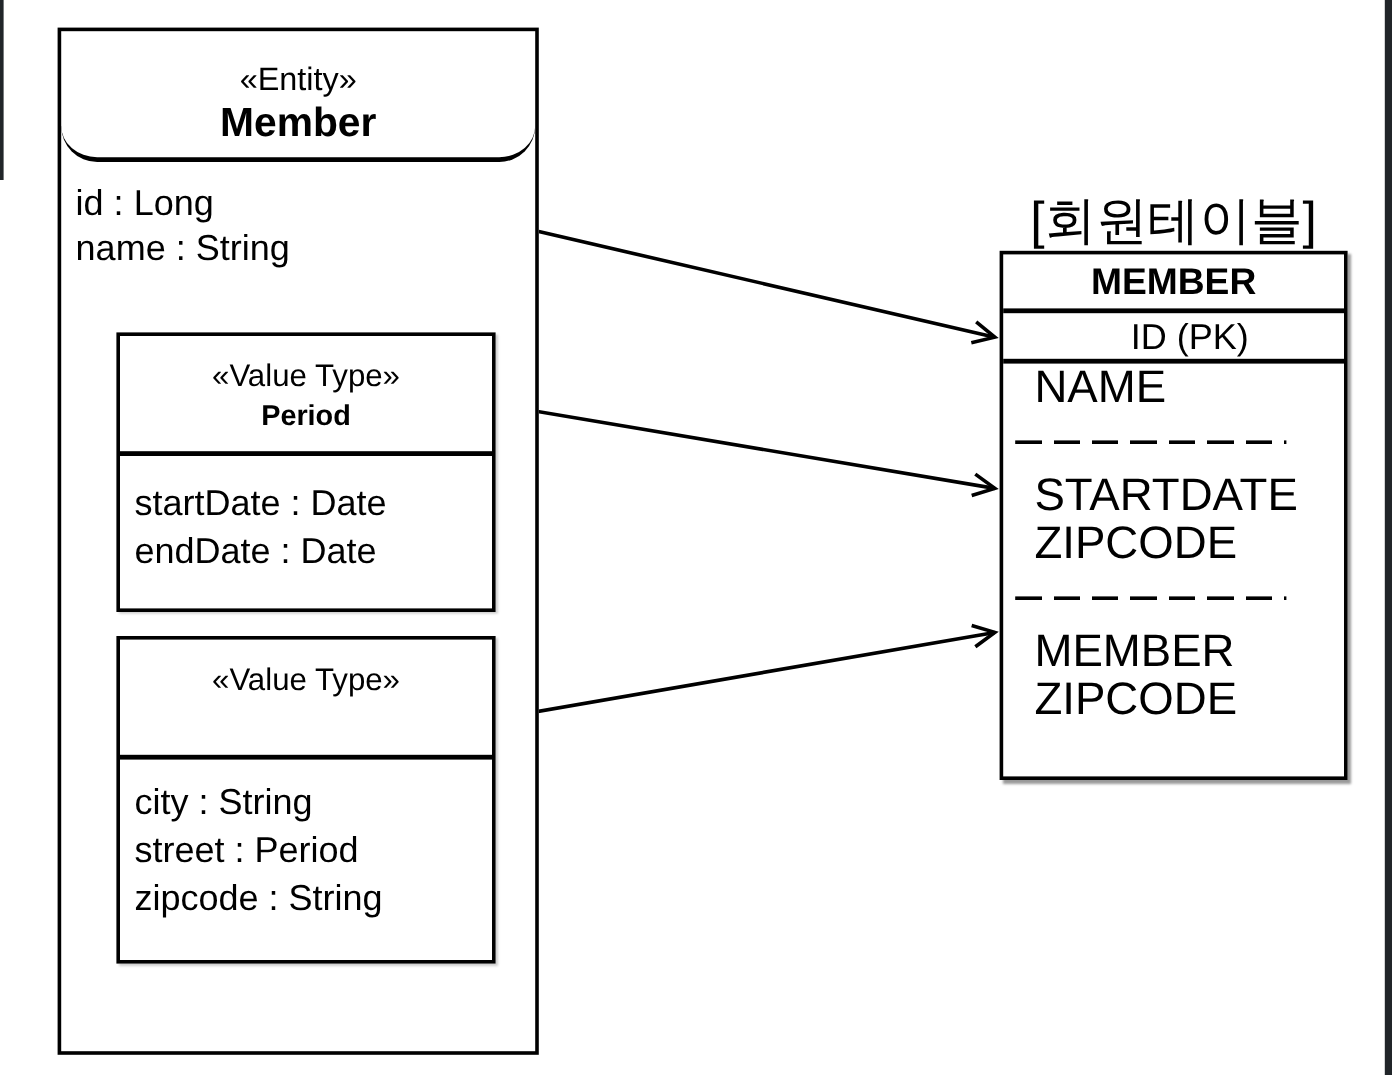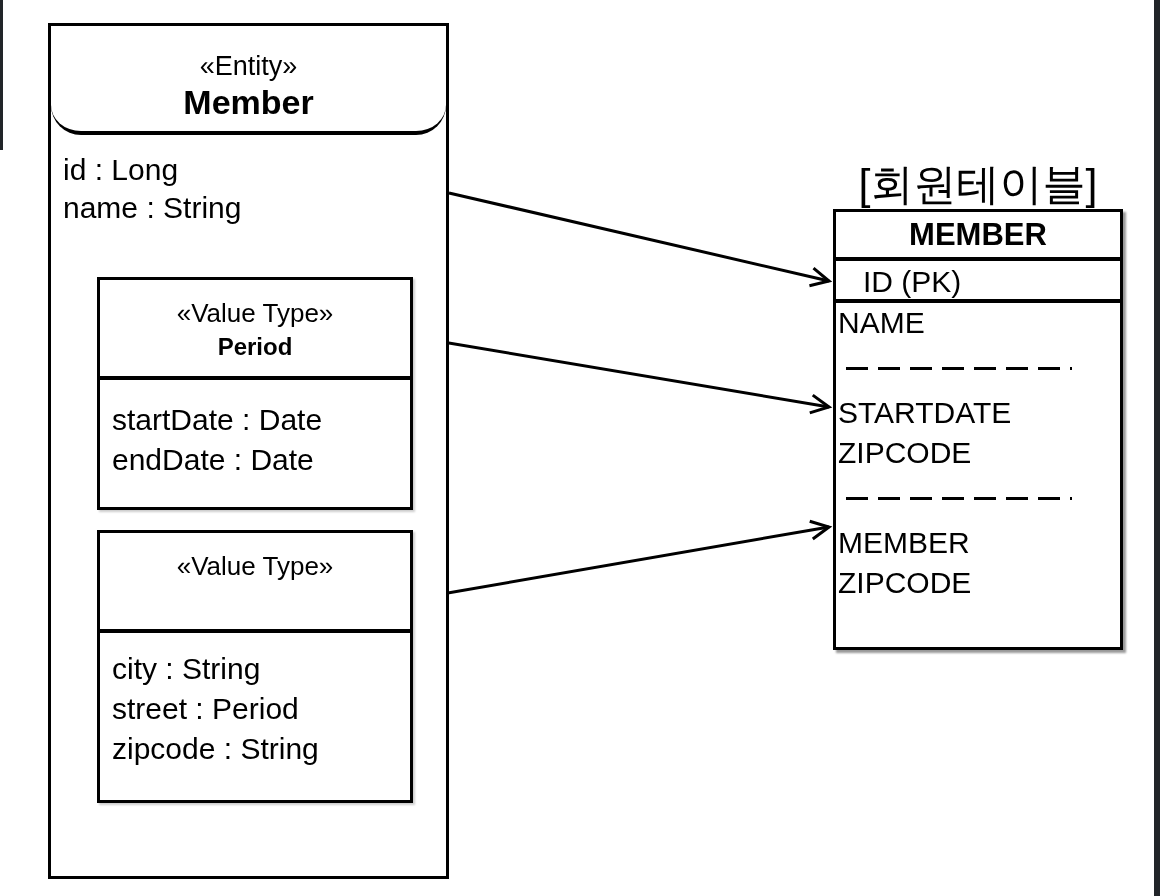--- a/index.html
+++ b/index.html
@@ -45,22 +45,22 @@
     text-align:center;font-size:43px;line-height:56px;white-space:nowrap;margin-top:32px;
   }
 
   
   .db-table{
     position:absolute;left:833px;top:209px;width:290px;height:441px;
     border:3px solid #000;background:#fff;box-sizing:border-box;
     box-shadow:3px 3px 2px rgba(0,0,0,0.4);
   }
   .db-title{height:45px;line-height:45px;text-align:center;font-size:31px;font-weight:bold;border-bottom:4px solid #000;}
-  .db-pk-row{height:42px;line-height:42px;font-size:30px;padding-left:27px;border-bottom:4px solid #000;box-sizing:border-box;}
-  .db-field{height:40px;line-height:40px;font-size:30px;padding-left:2px;white-space:nowrap;}
+  .db-pk-row{height:42px;line-height:42px;font-size:30px;padding-left:27px;border-bottom:4px solid #000;box-sizing:border-box;text-align:center;}
+  .db-field{height:40px;line-height:40px;font-size:38px;padding-left:26px;white-space:nowrap;}
   .db-sep{height:50px;display:flex;align-items:center;}
   .db-sep .dash{height:3px;width:226px;margin-left:10px;
     background:repeating-linear-gradient(90deg,var(--line,#000) 0 22px,transparent 22px 32px);}
 
   
   .arrows{position:absolute;left:0;top:0;width:1160px;height:896px;pointer-events:none;}
 </style>
 </head>
 <body style="--line: #000000; --frame: #212529; --bg: #ffffff;">
 

